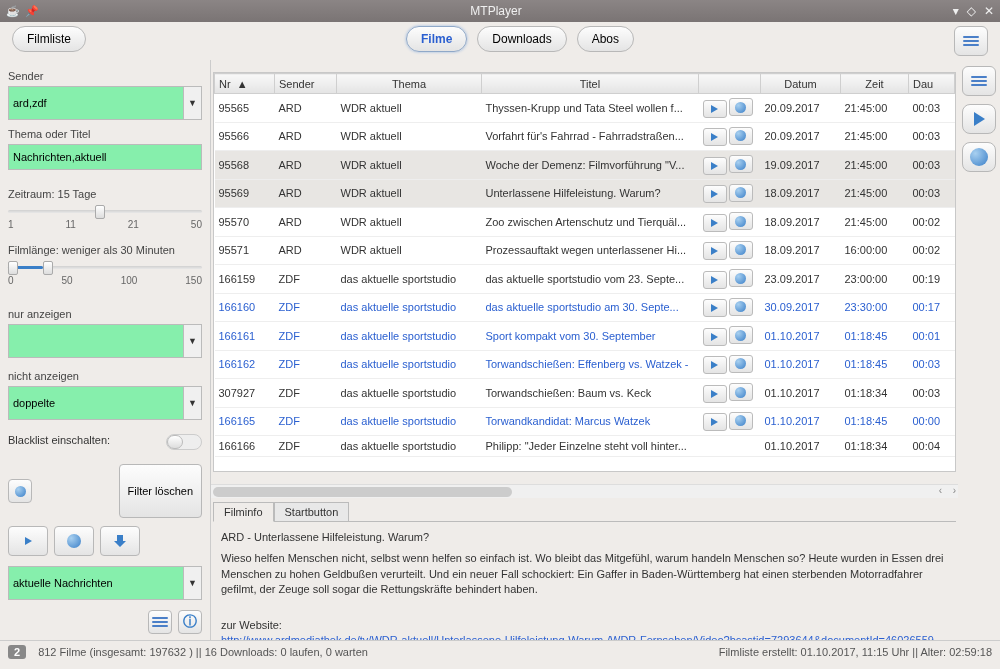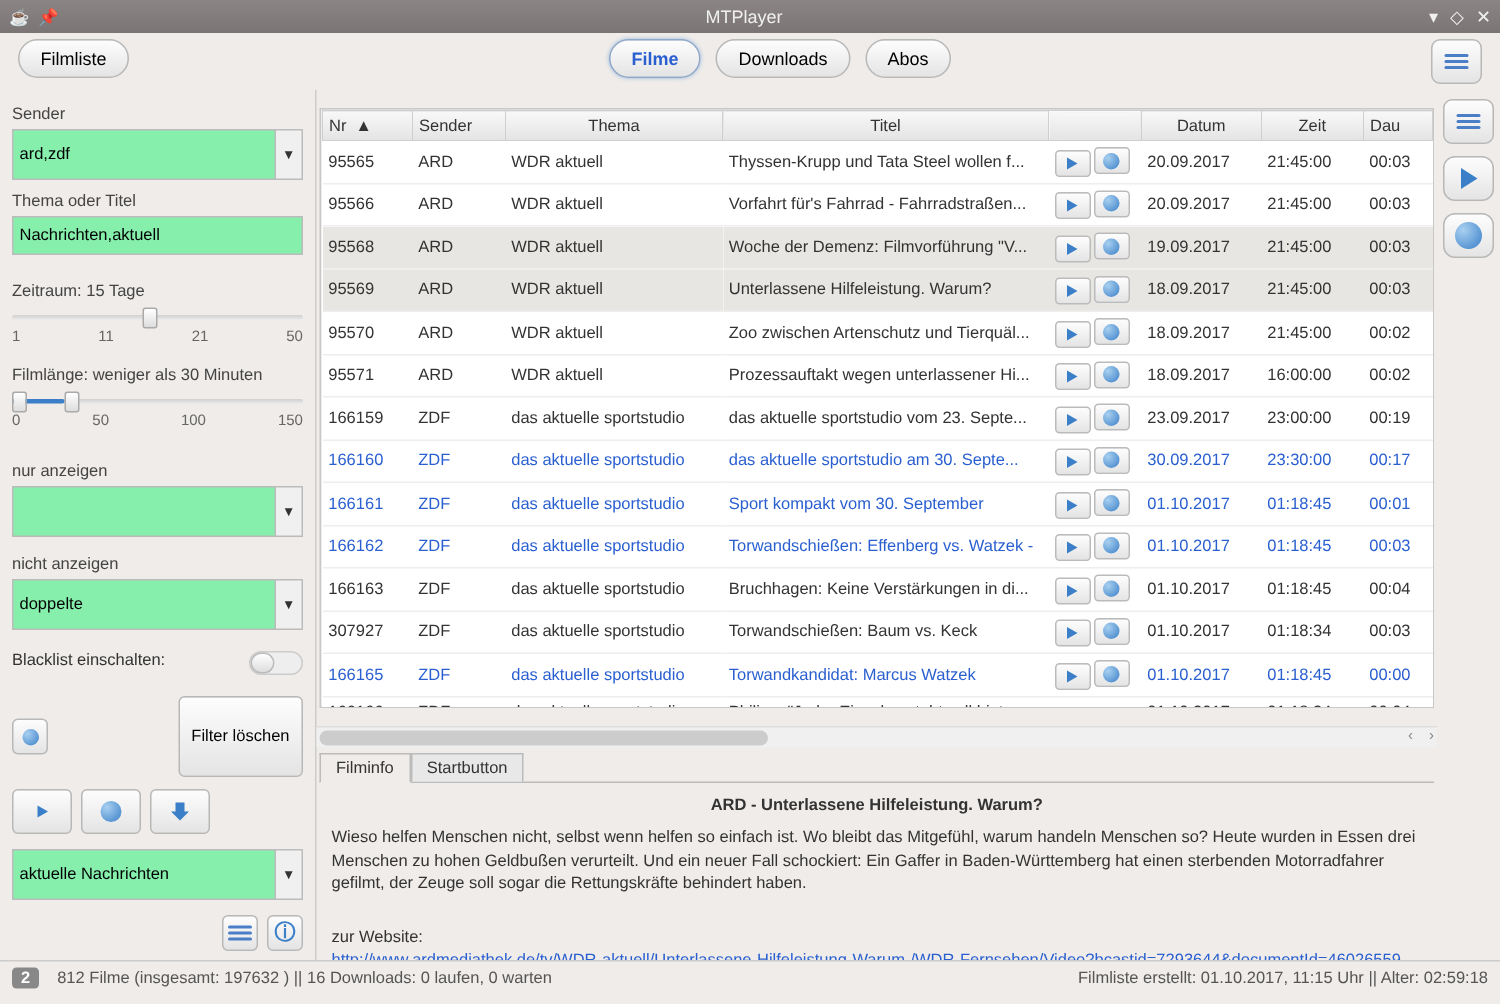--- a/index.html
+++ b/index.html
@@ -34,21 +34,21 @@
 td { border-bottom:1px solid #eee; padding:4px 4px; white-space:nowrap; overflow:hidden; text-overflow:ellipsis; }
 tr.rgray td { background:#e8e6e3; }
 tr.blue td, tr.blue td a { color:#2a5fd0; }
 .pbtn { width:24px; height:18px; display:inline-flex; align-items:center; justify-content:center; border:1px solid #bbb; border-radius:3px; background:linear-gradient(#fdfdfd,#e4e4e4); cursor:pointer; margin-right:2px; }
 .play-tri { width:0; height:0; border-left:7px solid #3a7fc8; border-top:4px solid transparent; border-bottom:4px solid transparent; }
 .globe { width:11px; height:11px; border-radius:50%; background: radial-gradient(circle at 30% 30%, #a8d0f0, #3a7fc8); }
 .tabs { display:flex; border-bottom:1px solid #bbb; margin:4px 2px 0 2px; }
 .tab { border:1px solid #bbb; border-bottom:none; padding:3px 10px; background:#e8e8e8; font-size:11px; cursor:pointer; }
 .tab.active { background:#efece9; border-bottom:1px solid #efece9; margin-bottom:-1px; }
 .info { padding:8px 10px; font-size:11px; line-height:1.4; height:118px; overflow:hidden; }
-.info .head { font-weight:bold; margin-bottom:6px;text-align:center; }
+.info .head { font-weight:normal; margin-bottom:6px; }
 .info a { color:#2a5fd0; text-decoration:none; }
 .statusbar { border-top:1px solid #ccc; padding:4px 8px; display:flex; align-items:center; gap:12px; font-size:11px; color:#555; }
 .badge { background:#888; color:#fff; padding:1px 6px; border-radius:3px; font-weight:bold; }
 .rcol { width:42px; display:flex; flex-direction:column; align-items:center; gap:8px; padding:6px 0; }
 .hscroll { height:14px; background:#f0f0f0; border-top:1px solid #ddd; position:relative; }
 .hscroll .hthumb { position:absolute; left:2px; width:40%; height:10px; top:2px; background:#ccc; border-radius:5px; }
 .hscroll .har { position:absolute; right:2px; top:0; font-size:10px; color:#888; }
 .hscroll .hal { position:absolute; right:16px; top:0; font-size:10px; color:#888; }
 .spacer { flex:1; }
 .lines-icon { display:flex; flex-direction:column; gap:2px; }
@@ -343,34 +343,20 @@
               <td><span class="pbtn">
                   <span class="play-tri"></span>
                 </span><span class="pbtn">
                   <span class="globe"></span>
                 </span></td>
               <td>01.10.2017</td>
               <td>01:18:45</td>
               <td>00:03</td>
             </tr>
             <tr>
-              <td>166163</td>
-              <td>ZDF</td>
-              <td>das aktuelle sportstudio</td>
-              <td>Bruchhagen: Keine Verstärkungen in di...</td>
-              <td><span class="pbtn">
-                  <span class="play-tri"></span>
-                </span><span class="pbtn">
-                  <span class="globe"></span>
-                </span></td>
-              <td>01.10.2017</td>
-              <td>01:18:45</td>
-              <td>00:04</td>
-            </tr>
-            <tr>
               <td>307927</td>
               <td>ZDF</td>
               <td>das aktuelle sportstudio</td>
               <td>Torwandschießen: Baum vs. Keck</td>
               <td><span class="pbtn">
                   <span class="play-tri"></span>
                 </span><span class="pbtn">
                   <span class="globe"></span>
                 </span></td>
               <td>01.10.2017</td>

